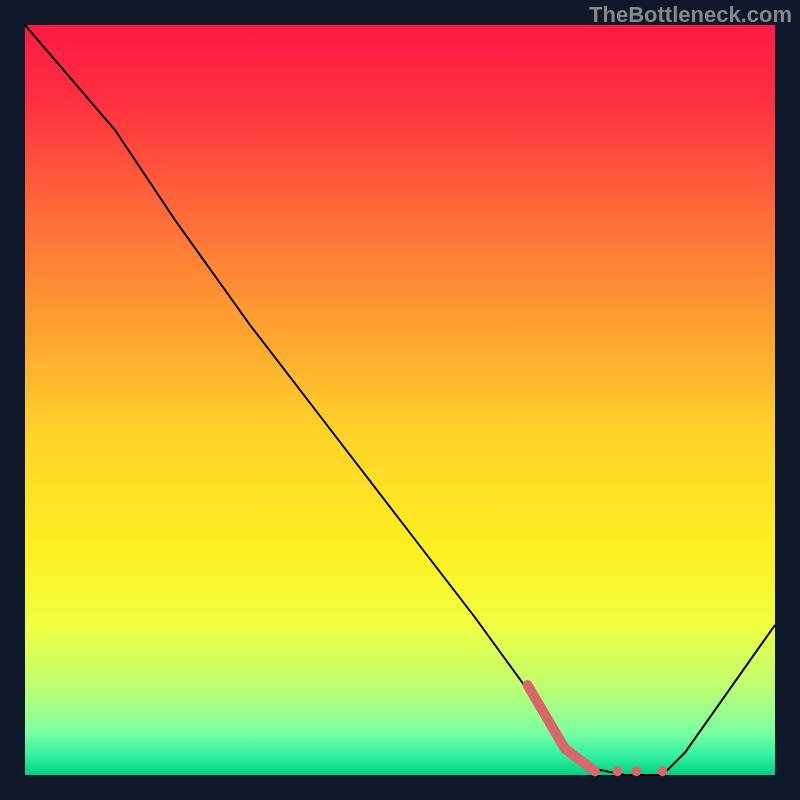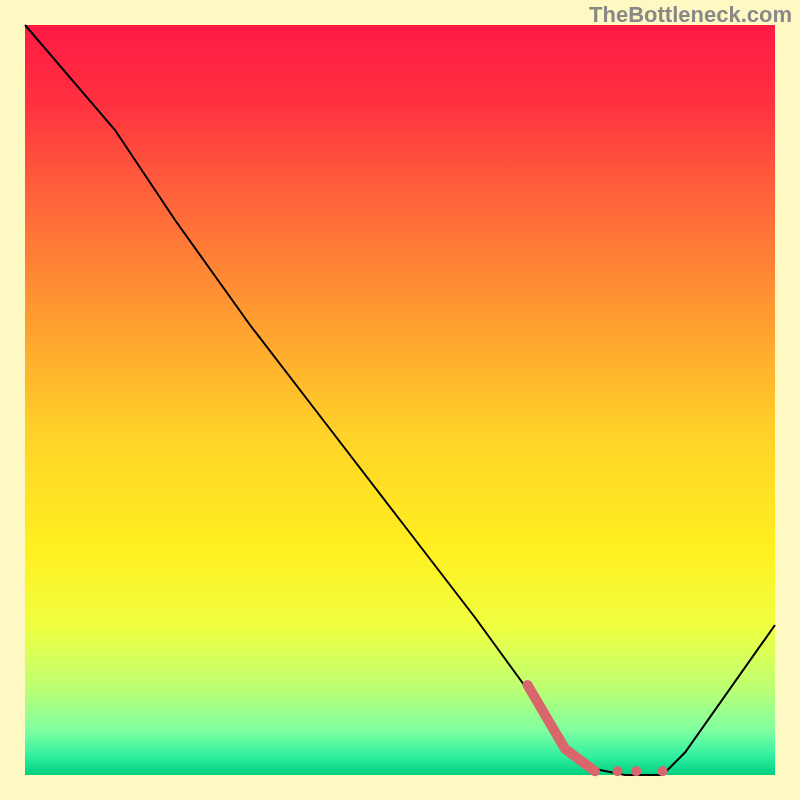--- a/index.html
+++ b/index.html
@@ -7,21 +7,21 @@
     padding: 0;
     width: 800px;
     height: 800px;
     overflow: hidden;
     font-family: Arial, sans-serif;
   }
   .chart-container {
     position: relative;
     width: 800px;
     height: 800px;
-    background: #fef9c3;
+    background: #0f172a;
   }
   .watermark {
     position: absolute;
     top: 2px;
     right: 8px;
     font-size: 22px;
     font-weight: bold;
     color: #888;
     z-index: 10;
   }

